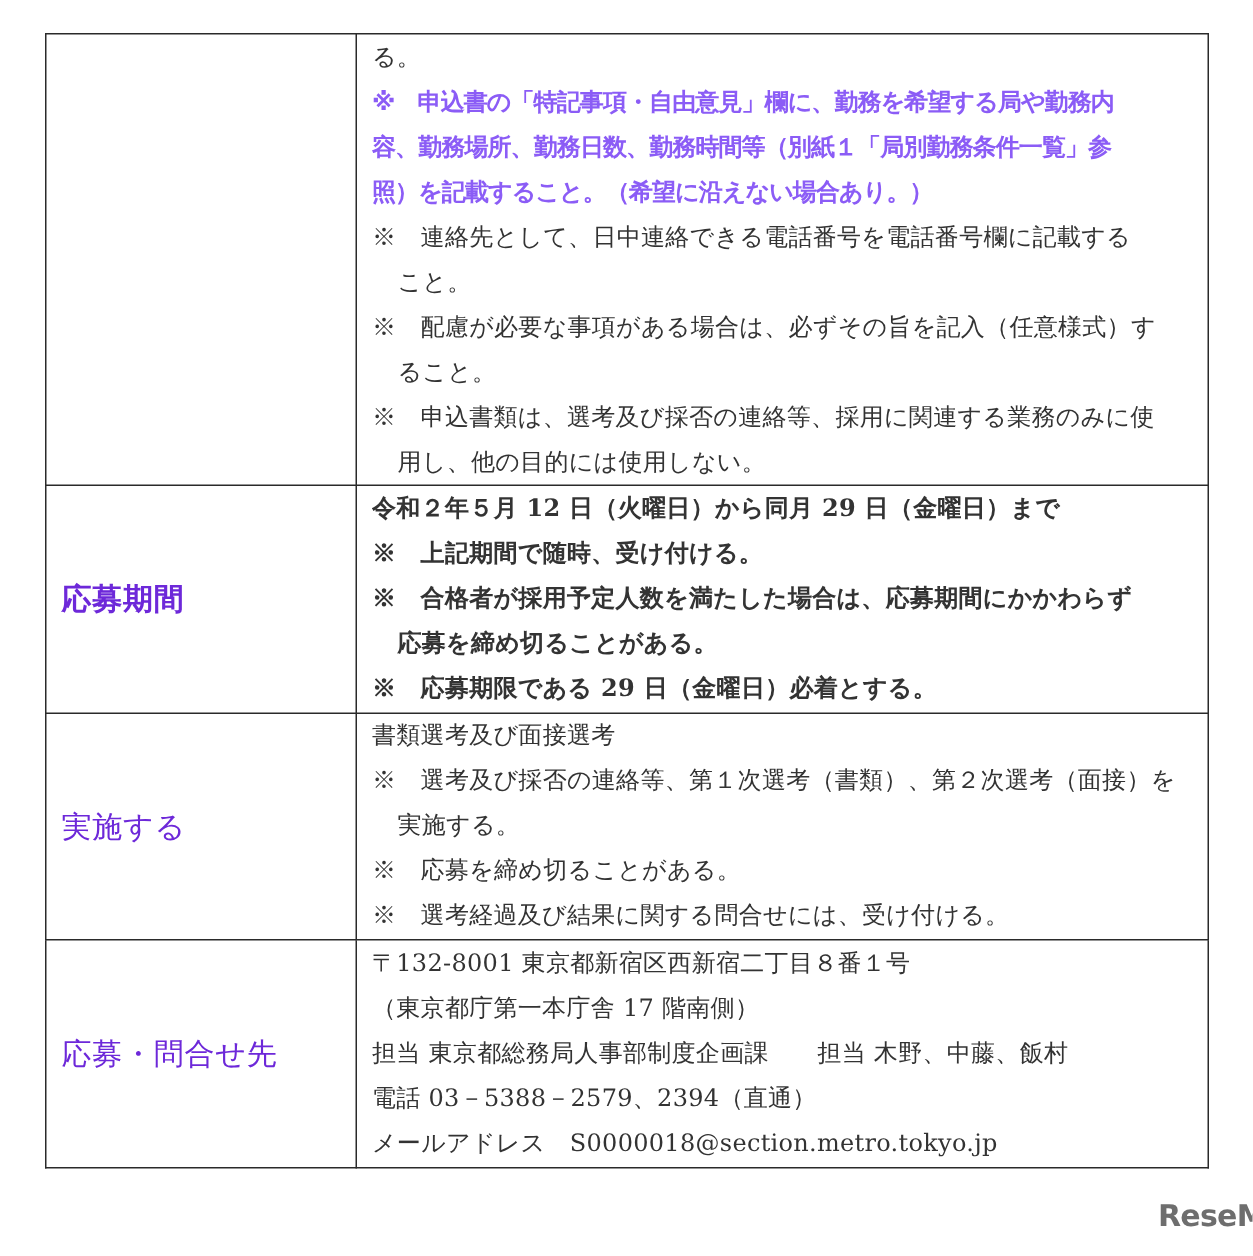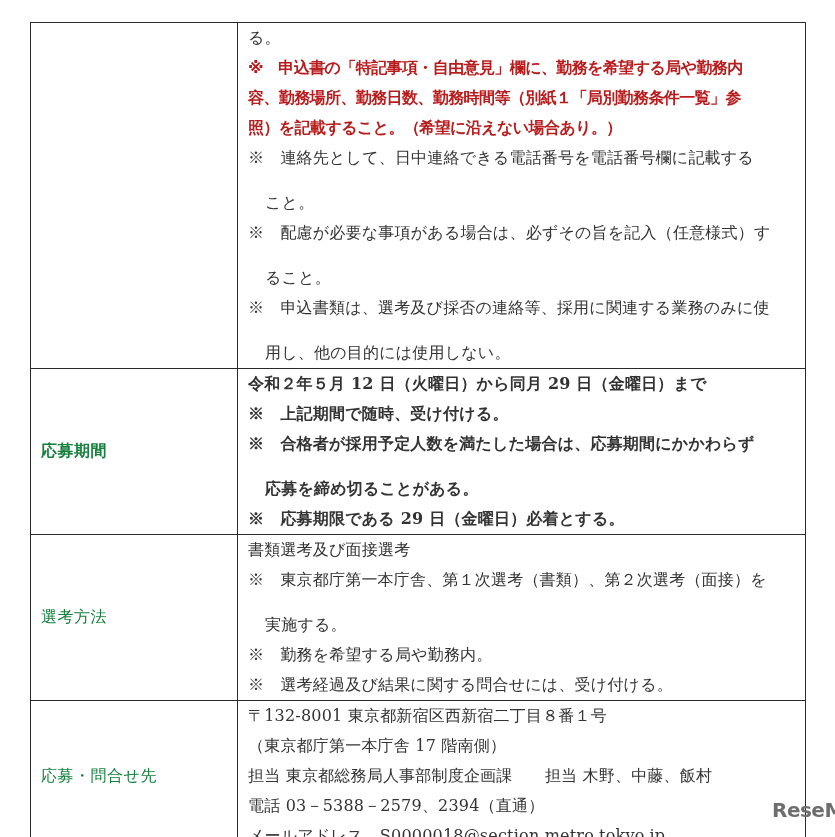--- a/index.html
+++ b/index.html
@@ -25,47 +25,46 @@
   }
   .doc-table td {
     border: 1.4px solid #2a2a2a;
     padding: 0;
     vertical-align: middle;
   }
   .col-label { width: 207px; }
   .col-body { width: 568px; }
   .label-cell {
     padding-left: 10px !important;
-    font-size: 16px;
-    color: #15803d;
+    font-size: 20px;
+    color: #6d28d9;
     letter-spacing: 0.5px;
   }
   .body-cell {
     padding: 0 6px 0 10px !important;
     vertical-align: top !important;
   }
   .line {
     display: block;
     height: 30px;
     line-height: 30px;
     font-size: 16px;
     white-space: nowrap;
     overflow: hidden;
     color: #333333;
     letter-spacing: 0.2px;
   }
   .line.bold {
     font-family: "DejaVu Sans", "Liberation Sans", sans-serif;
     font-weight: bold;
-    color: #b91c1c;
+    color: #8b5cf6;
     letter-spacing: -0.6px;
   }
   .line.indent {
     padding-left: 17px;
-    margin-top: 15px;
   }
   .row-1 td { height: 300px; }
   .row-2 td { height: 151px; font-weight: bold; }
   .row-3 td { height: 150px; font-family: Liberation Serif, serif; }
   .row-4 td { height: 151px; }
 
   .logo {
     position: absolute;
     left: 724px;
     top: 798px;
@@ -117,26 +116,26 @@
       <td class="body-cell">
         <span class="line">令和２年５月 12 日（火曜日）から同月 29 日（金曜日）まで</span>
         <span class="line">※　上記期間で随時、受け付ける。</span>
         <span class="line">※　合格者が採用予定人数を満たした場合は、応募期間にかかわらず</span>
         <span class="line indent">応募を締め切ることがある。</span>
         <span class="line">※　応募期限である 29 日（金曜日）必着とする。</span>
       </td>
     </tr>
 
     <tr class="row-3">
-      <td class="label-cell">選考方法</td>
+      <td class="label-cell">実施する</td>
       <td class="body-cell">
         <span class="line">書類選考及び面接選考</span>
-        <span class="line">※　東京都庁第一本庁舎、第１次選考（書類）、第２次選考（面接）を</span>
+        <span class="line">※　選考及び採否の連絡等、第１次選考（書類）、第２次選考（面接）を</span>
         <span class="line indent">実施する。</span>
-        <span class="line">※　勤務を希望する局や勤務内。</span>
+        <span class="line">※　応募を締め切ることがある。</span>
         <span class="line">※　選考経過及び結果に関する問合せには、受け付ける。</span>
       </td>
     </tr>
 
     <tr class="row-4">
       <td class="label-cell">応募・問合せ先</td>
       <td class="body-cell">
         <span class="line">〒132-8001 東京都新宿区西新宿二丁目８番１号</span>
         <span class="line">（東京都庁第一本庁舎 17 階南側）</span>
         <span class="line">担当 東京都総務局人事部制度企画課　　担当 木野、中藤、飯村</span>

